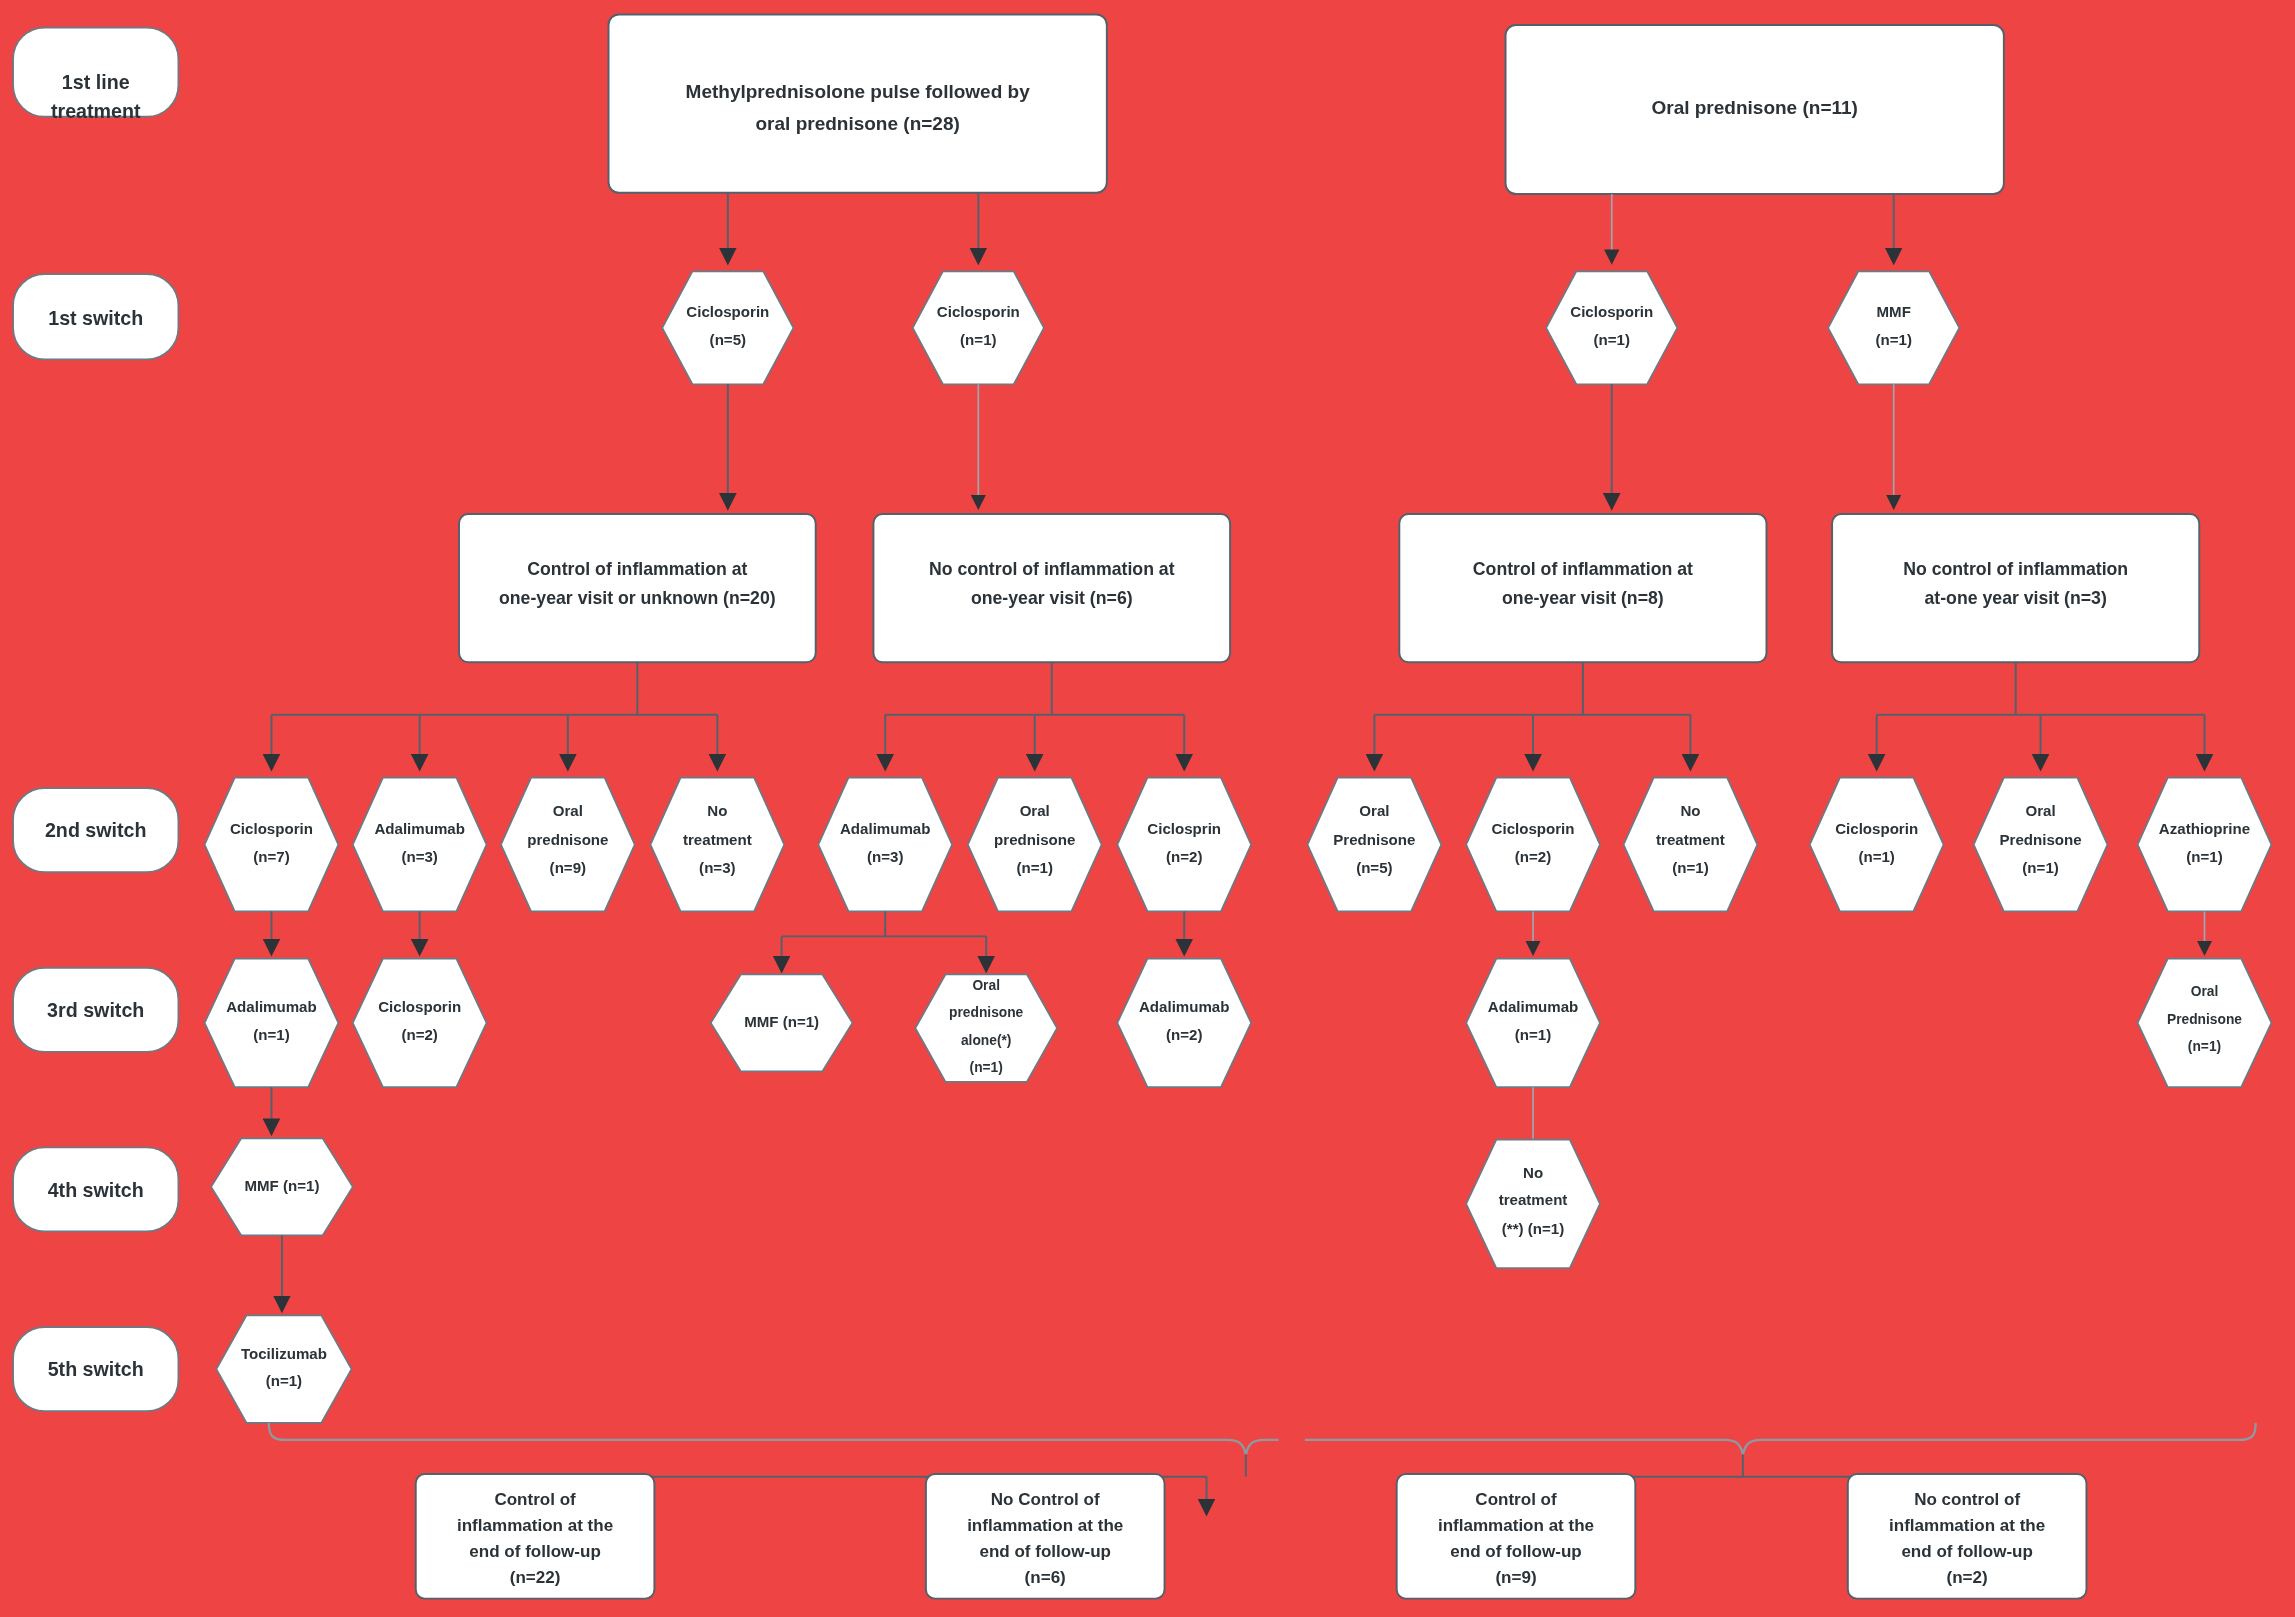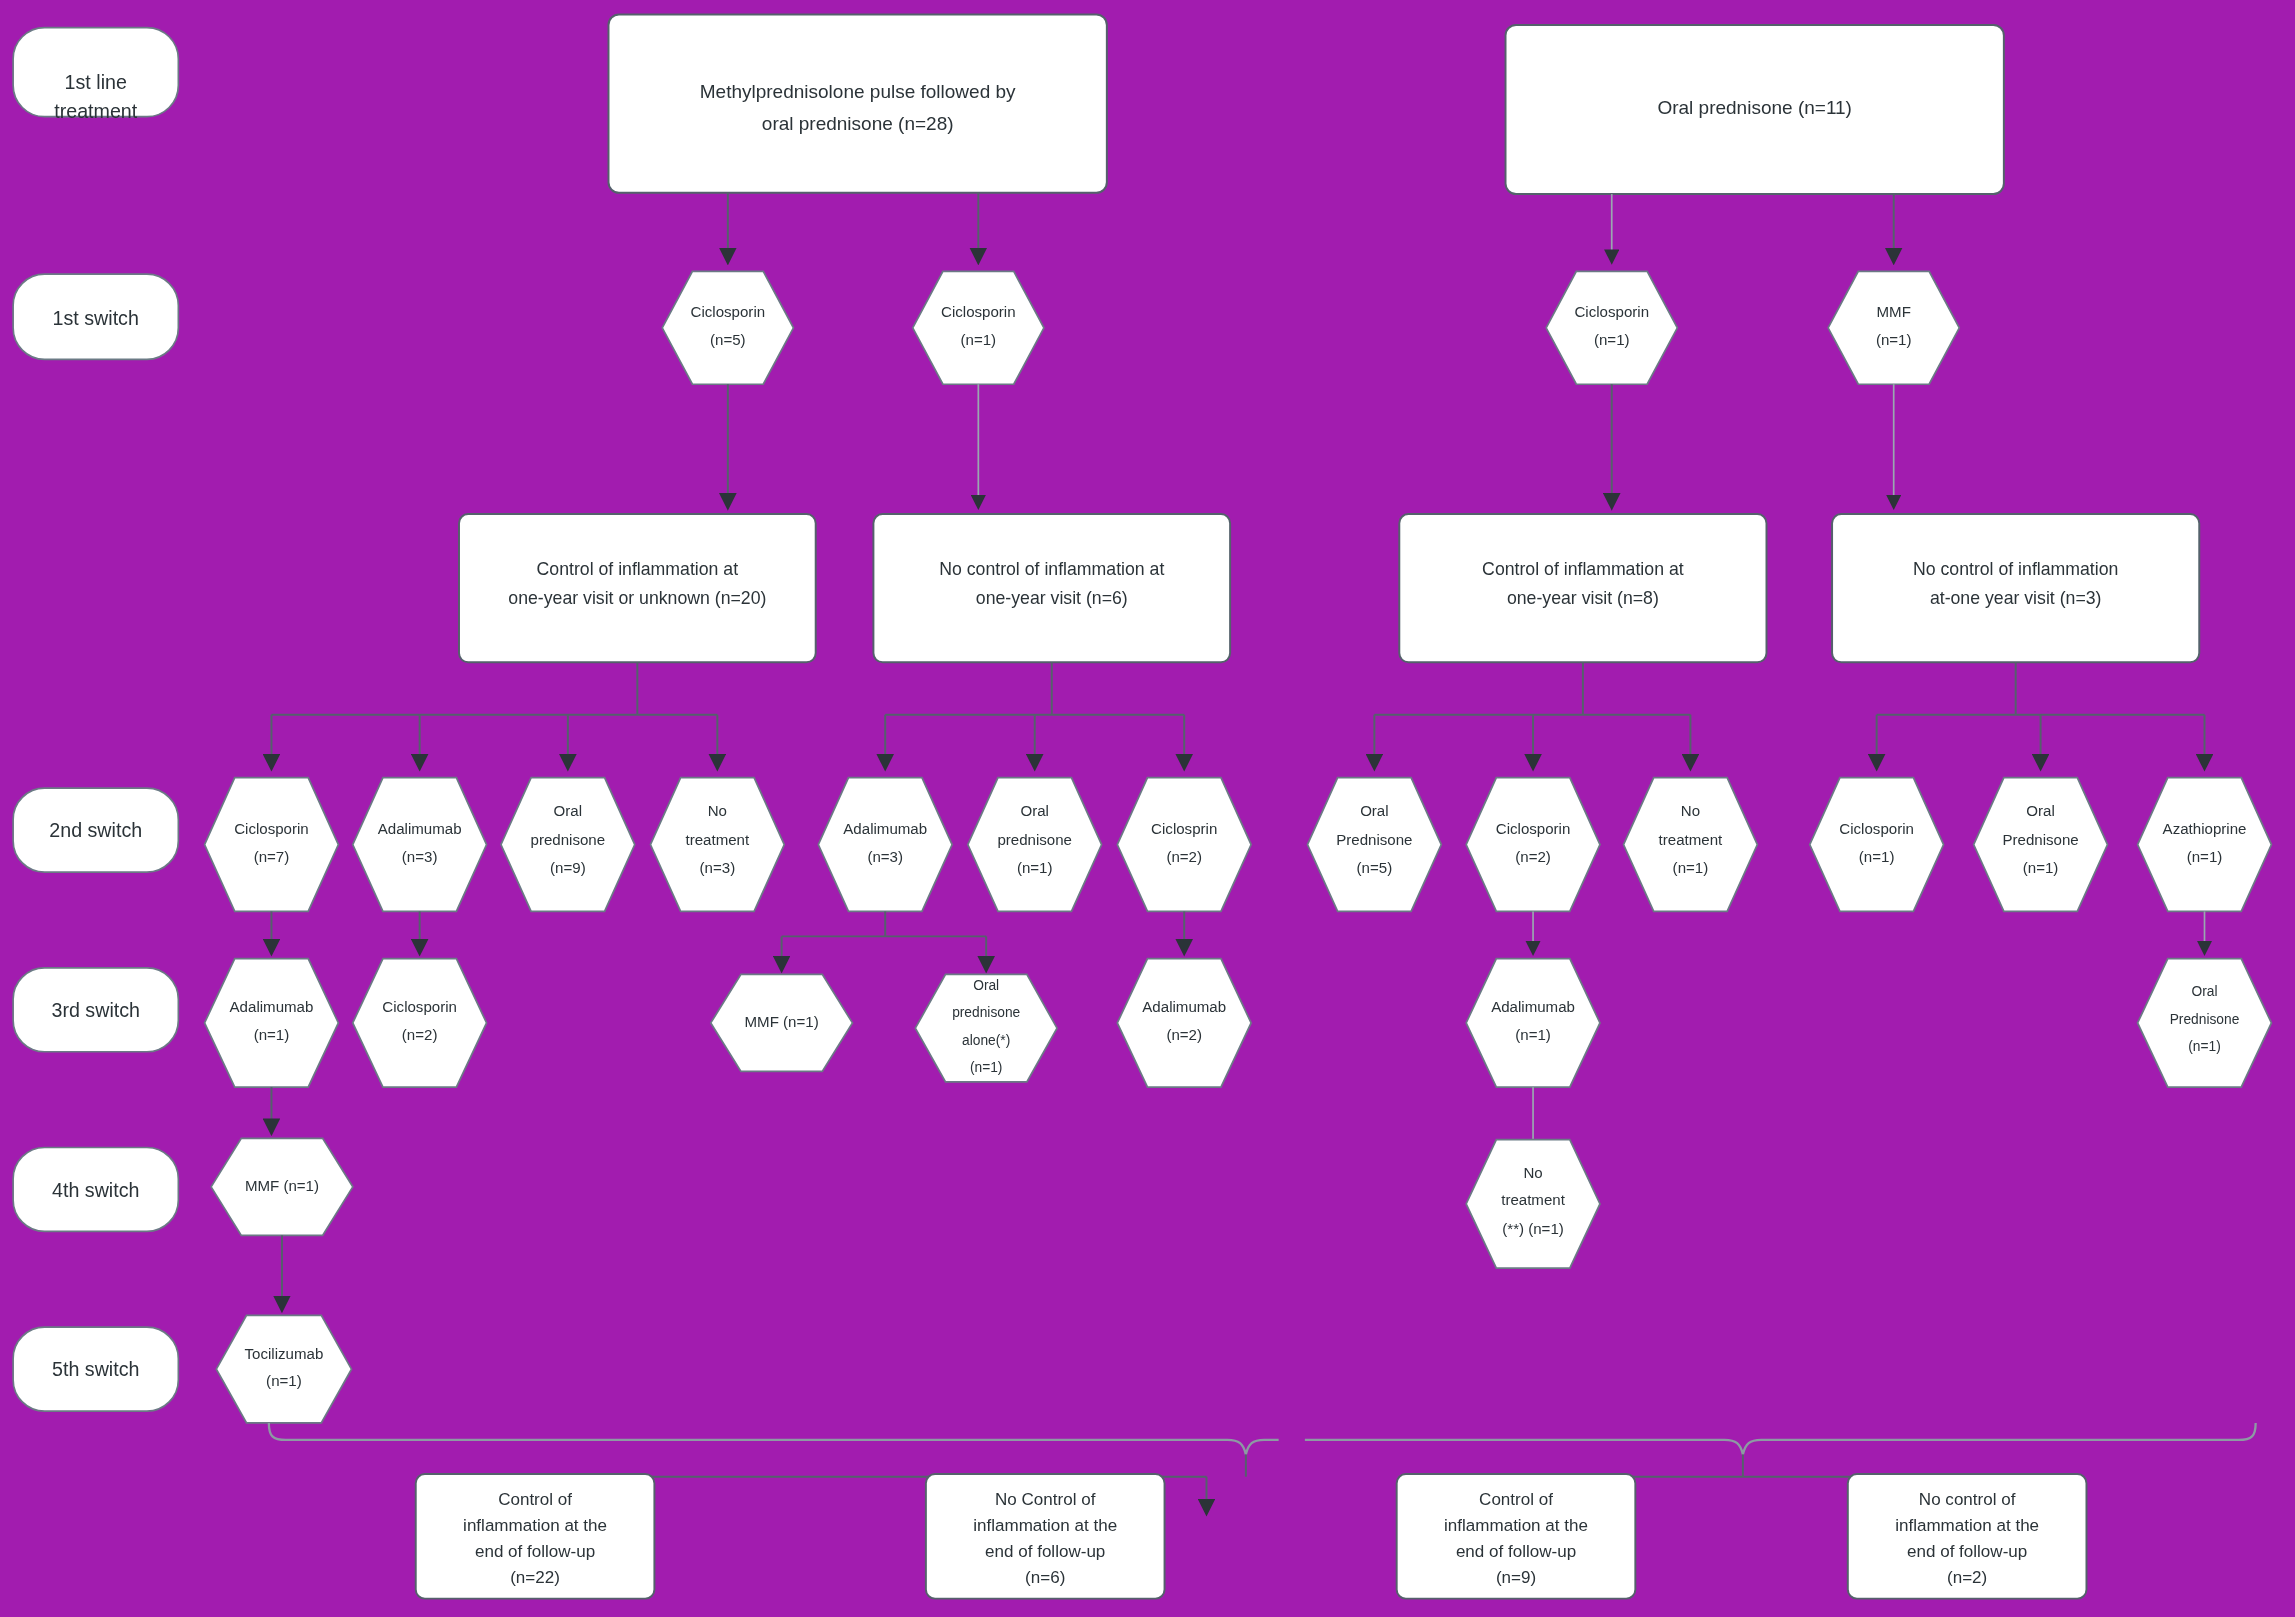--- a/index.html
+++ b/index.html
@@ -7,22 +7,23 @@
     padding: 0;
     background: #ffffff;
   }
   body {
     font-family: "Liberation Sans", sans-serif;
   }
   #stage {
     position: relative;
     width: 2295px;
     height: 1617px;
-    background: #a21caf;
+    background: #ef4444;
     overflow: hidden;
+    font-weight: bold;
   }
   svg#flow {
     position: absolute;
     top: 0; left: 0;
     width: 2295px;
     height: 1617px;
   }
   .shape-fill { fill: #ffffff; }
   .shape-stroke { stroke: #54616b; stroke-width: 3; fill: none; }
   .shape-stroke-soft { stroke: #6b7a85; stroke-width: 2.6; fill: none; }

